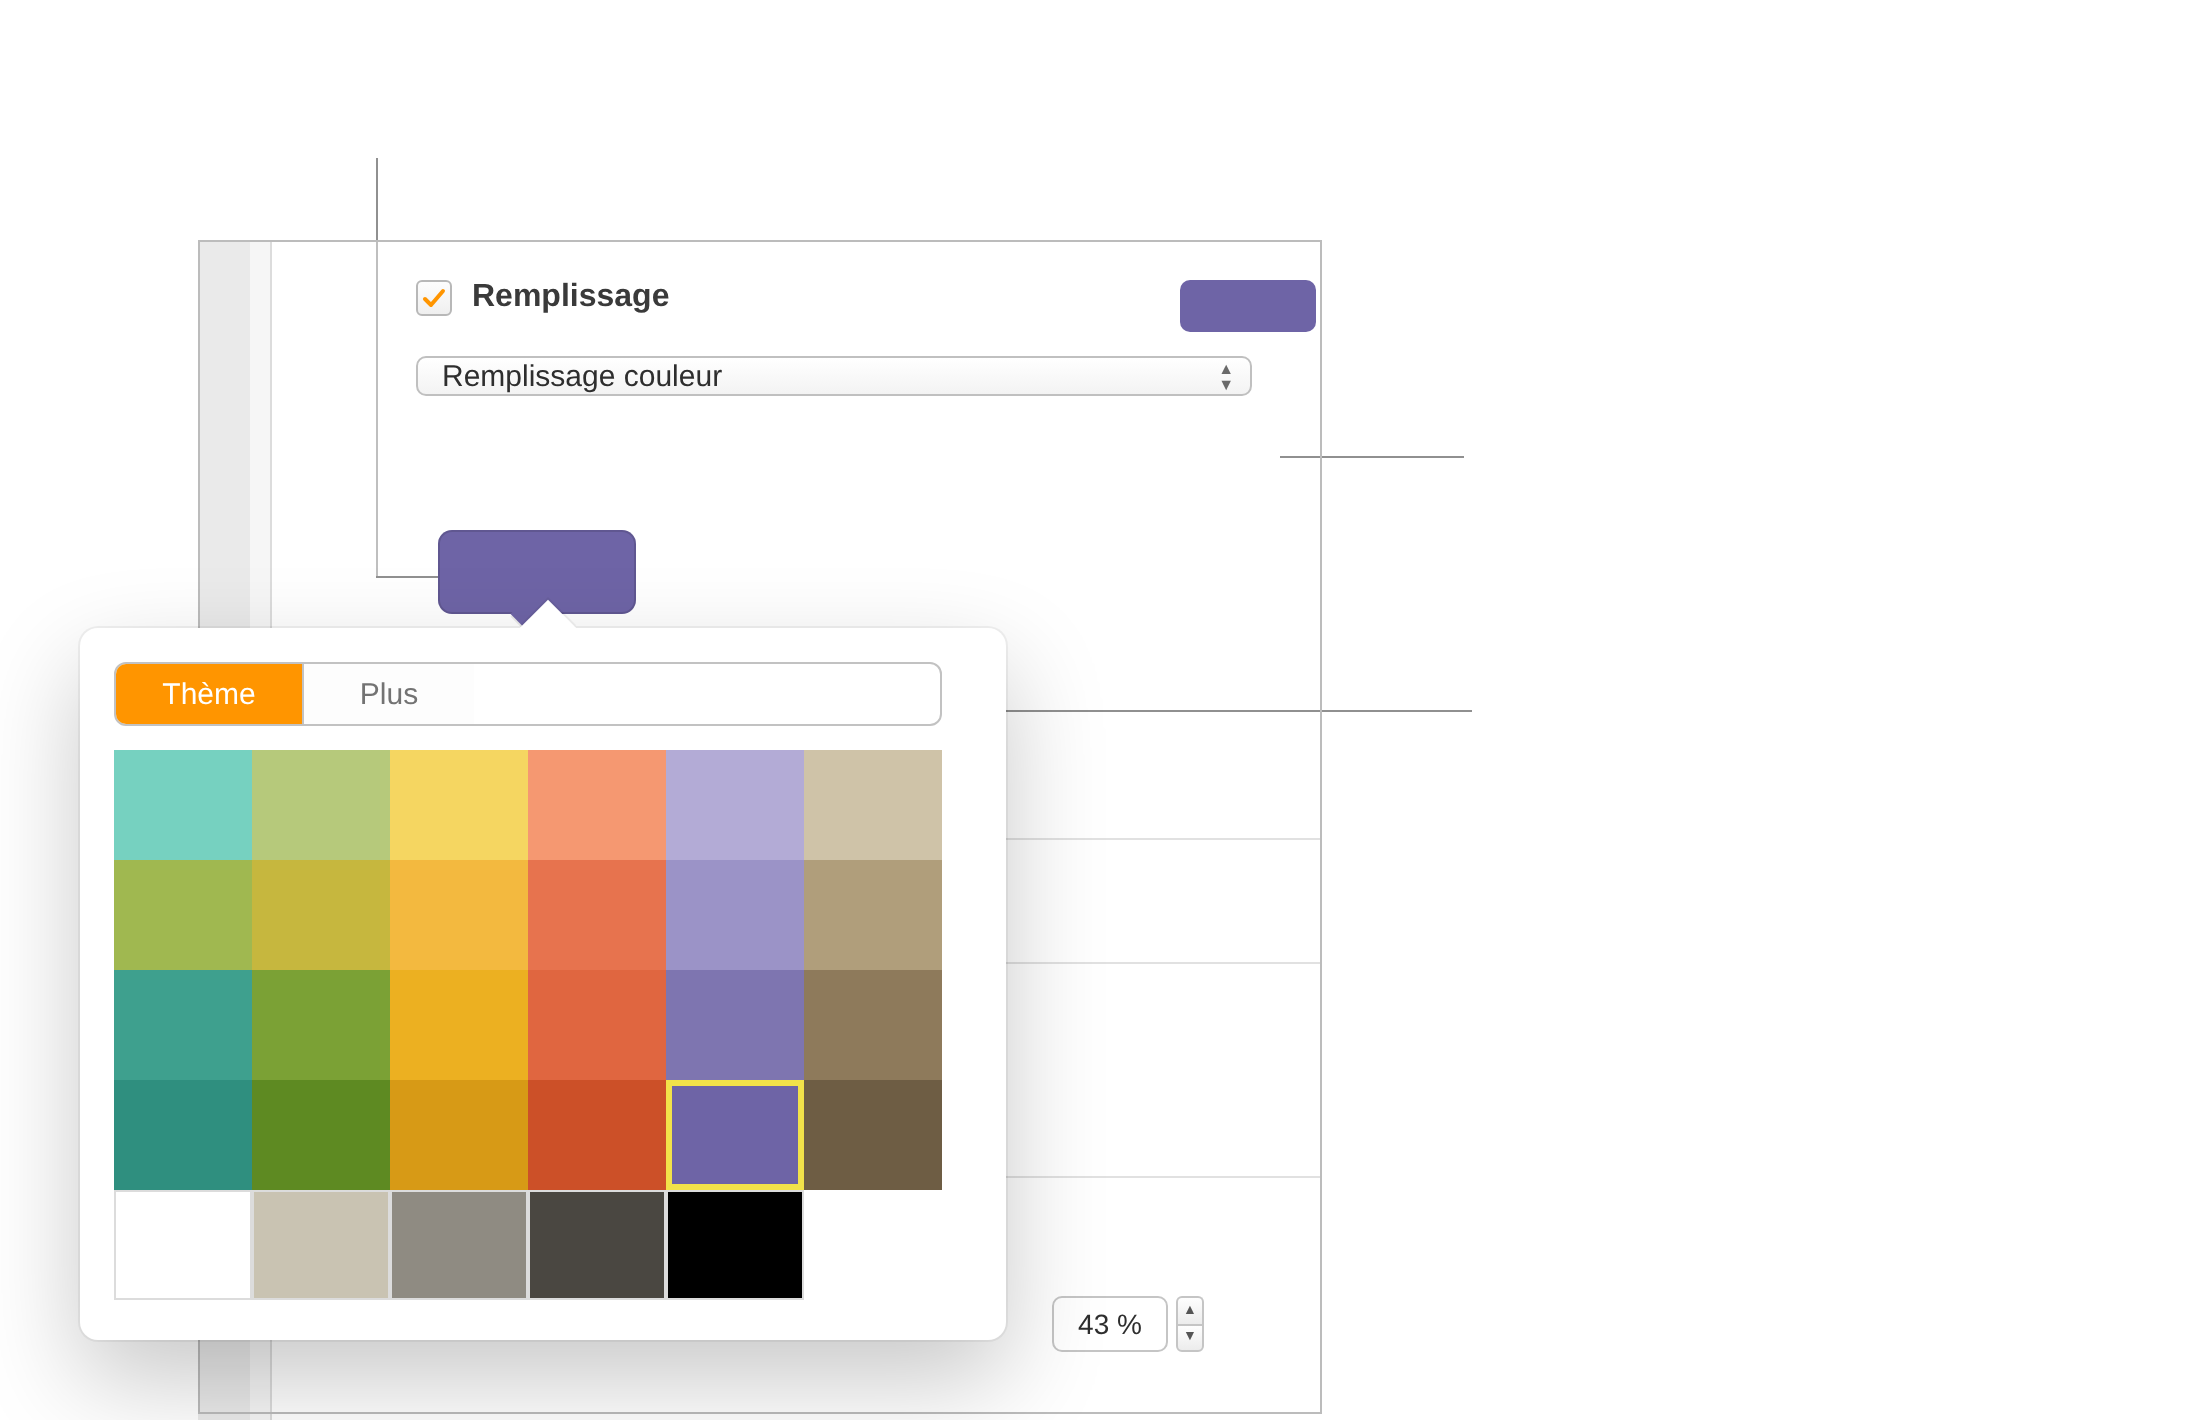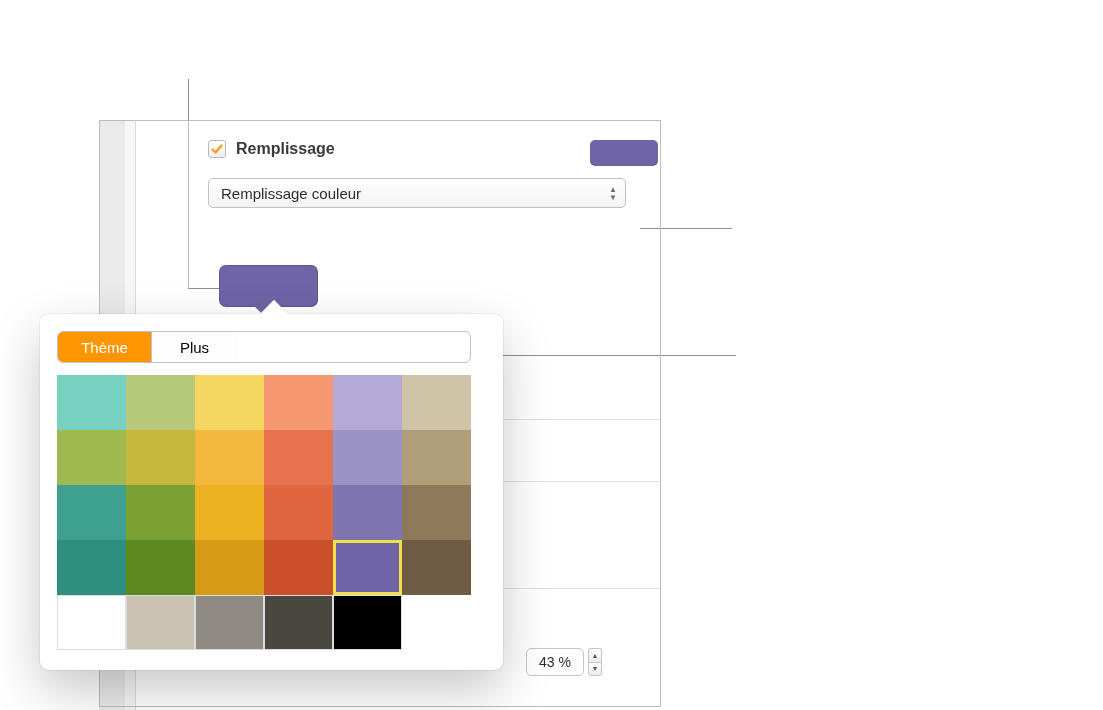--- a/index.html
+++ b/index.html
@@ -97,21 +97,21 @@
     height: 26px;
     border-radius: 5px;
     background: #6e64a6;
   }
 
   .dropdown {
     display: flex;
     align-items: center;
     justify-content: space-between;
     width: 418px;
-    height: 30px;
+    height: 20px;
     border: 1px solid #c0c0c0;
     border-radius: 5px;
     padding: 0 8px 0 12px;
     background: linear-gradient(#ffffff,#f3f3f3);
     box-sizing: border-box;
     font-size: 15px;
   }
   .dropdown .chevrons {
     display: flex;
     flex-direction: column;
@@ -183,21 +183,21 @@
     border-radius: 6px;
     overflow: hidden;
     margin-bottom: 12px;
     box-sizing: border-box;
   }
   .segment {
     display: flex;
     align-items: center;
     justify-content: center;
     font-size: 15px;
-    color: #000000;
+    color: #737373;
     border-right: 1px solid #c2c2c2;
     background: #fdfdfd;
     cursor: default;
   }
   .segment:last-child { border-right: none; }
   .segment.active {
     background: #ff9500;
     color: #fff;
     font-weight: 500;
   }

